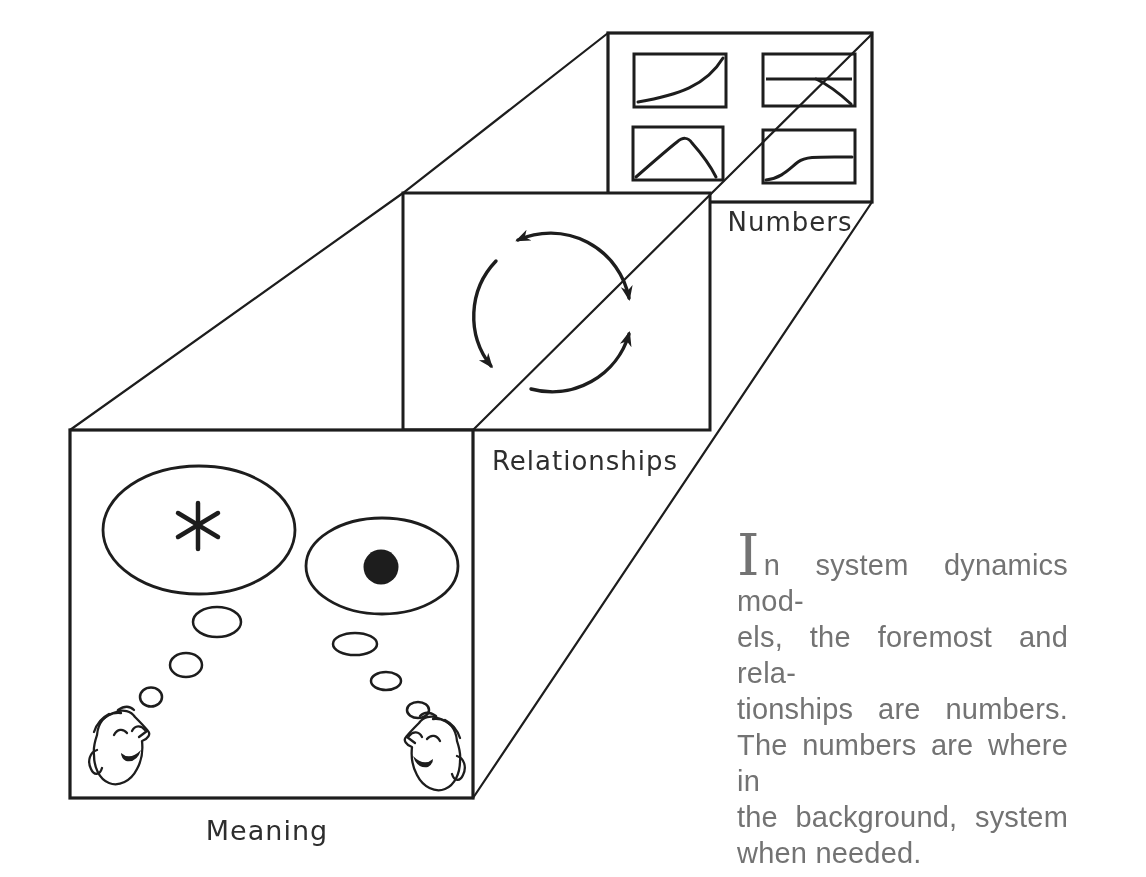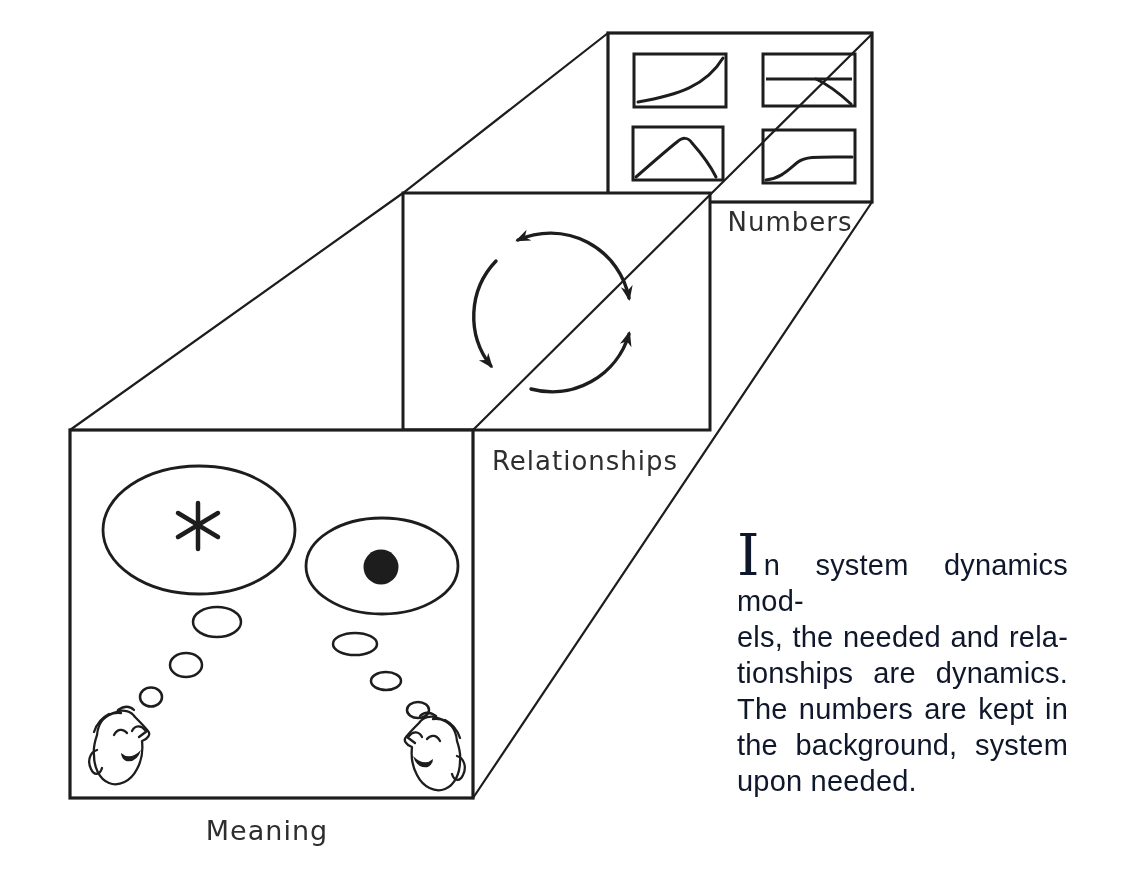--- a/index.html
+++ b/index.html
@@ -15,21 +15,21 @@
     font-family:"DejaVu Sans",sans-serif;
     font-size:26px;
     fill:#2e2e2e;
     letter-spacing:1px;
     text-anchor:middle;
   }
   .fig-label.big{font-size:27px;}
   .caption{
     position:absolute;
     left:737px;top:541px;width:331px;
-    color:#0f172a;
+    color:#737373;
     font-family:"Liberation Sans",sans-serif;
     font-size:29px;
     line-height:36px;
     letter-spacing:0.2px;
   }
   .cap-line{
     text-align:justify;
     text-align-last:justify;
     overflow:visible;
   }
@@ -149,20 +149,20 @@
 
     <text class="fig-label" x="790" y="231">Numbers</text>
     <text class="fig-label" x="585" y="470">Relationships</text>
     <text class="fig-label big" x="267" y="840">Meaning</text>
   </svg>
 
   <div class="caption">
     <div class="cap-line">
       <span class="dropcap">I</span><span>n system dynamics mod-</span>
     </div>
-    <div class="cap-line">els, the needed and rela-</div>
-    <div class="cap-line">tionships are dynamics.</div>
-    <div class="cap-line">The numbers are kept in</div>
+    <div class="cap-line">els, the foremost and rela-</div>
+    <div class="cap-line">tionships are numbers.</div>
+    <div class="cap-line">The numbers are where in</div>
     <div class="cap-line">the background, system</div>
-    <div class="cap-line last">upon needed.</div>
+    <div class="cap-line last">when needed.</div>
   </div>
 
 </div>
 
 </body></html>

